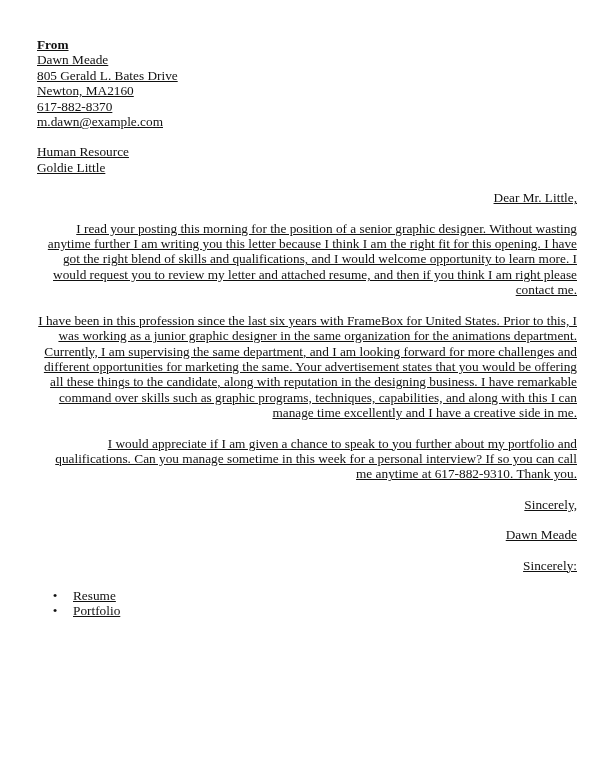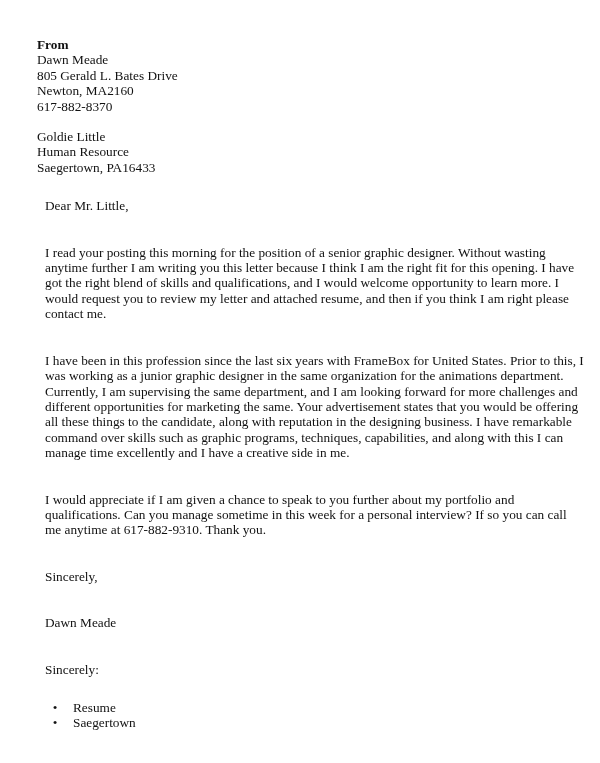--- a/index.html
+++ b/index.html
@@ -3,49 +3,49 @@
   <meta charset="utf-8">
   <style>
     html, body { margin: 0; padding: 0; background: #ffffff; }
     body {
       width: 600px; height: 763px; overflow: hidden;
       font-family: "Liberation Serif", "DejaVu Serif", serif;
       color: #111111;
       font-size: 13.3px;
       line-height: 15.4px;
     }
-    .page { position: relative; padding: 37px 36px 0 37px; }
+    .page { position: relative; padding: 37px 36px 0 37px; text-decoration: underline; }
     .block { margin: 0; }
     .label { font-weight: bold; }
     .line { display: block; white-space: nowrap; }
     .gap { height: 15px; }
-    p.para { margin: 8px; width: 540px; }
+    p.para { margin: 0; width: 540px; text-align: right; }
     ul.enc { margin: 0; padding-left: 34px; list-style: none; }
     ul.enc li { position: relative; padding-left: 2px; }
     ul.enc li .bullet { position: absolute; left: -30px; top: 0; width: 28px; text-align: center; }
   </style>
 </head>
 <body>
 
 <div class="page">
 
   <div class="block">
     <span class="line label">From</span>
     <span class="line">Dawn Meade</span>
     <span class="line">805 Gerald L. Bates Drive</span>
     <span class="line">Newton, MA2160</span>
     <span class="line">617-882-8370</span>
+    <span class="line">m.dawn@example.com</span>
   </div>
 
   <div class="gap"></div>
 
   <div class="block">
+    <span class="line">Human Resource</span>
     <span class="line">Goldie Little</span>
-    <span class="line">Human Resource</span>
-    <span class="line">Saegertown, PA16433</span>
   </div>
 
   <div class="gap"></div>
 
   <p class="para">Dear Mr. Little,</p>
 
   <div class="gap"></div>
 
   <p class="para">I read your posting this morning for the position of a senior graphic designer. Without wasting anytime further I am writing you this letter because I think I am the right fit for this opening. I have got the right blend of skills and qualifications, and I would welcome opportunity to learn more. I would request you to review my letter and attached resume, and then if you think I am right please contact me.</p>
 
@@ -71,17 +71,17 @@
 
   <div class="gap"></div>
 
   <ul class="enc">
     <li>
       <span class="bullet">•</span>
       <span>Resume</span>
     </li>
     <li>
       <span class="bullet">•</span>
-      <span>Saegertown</span>
+      <span>Portfolio</span>
     </li>
   </ul>
 
 </div>
 
 </body></html>

